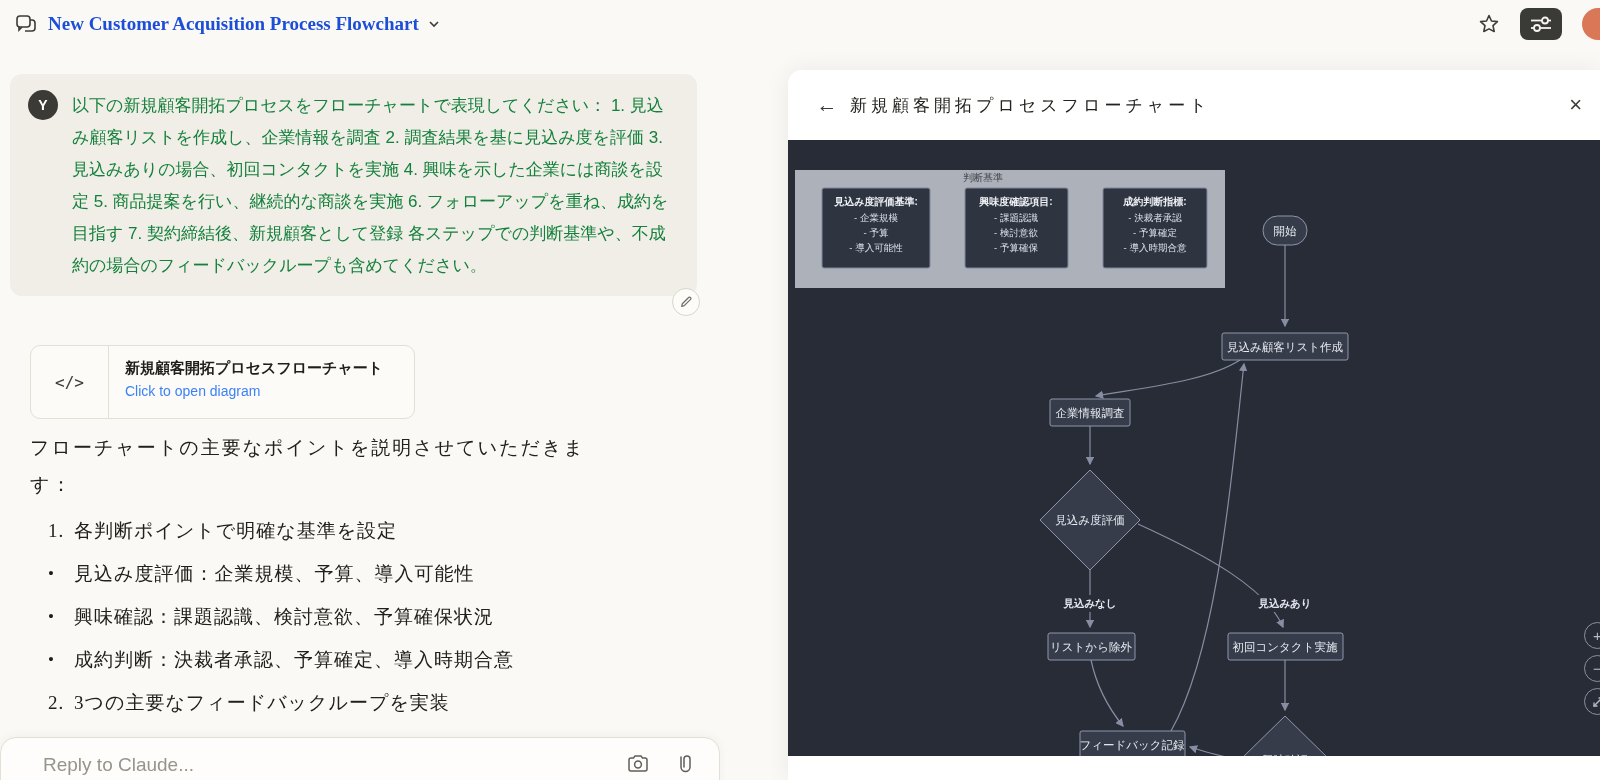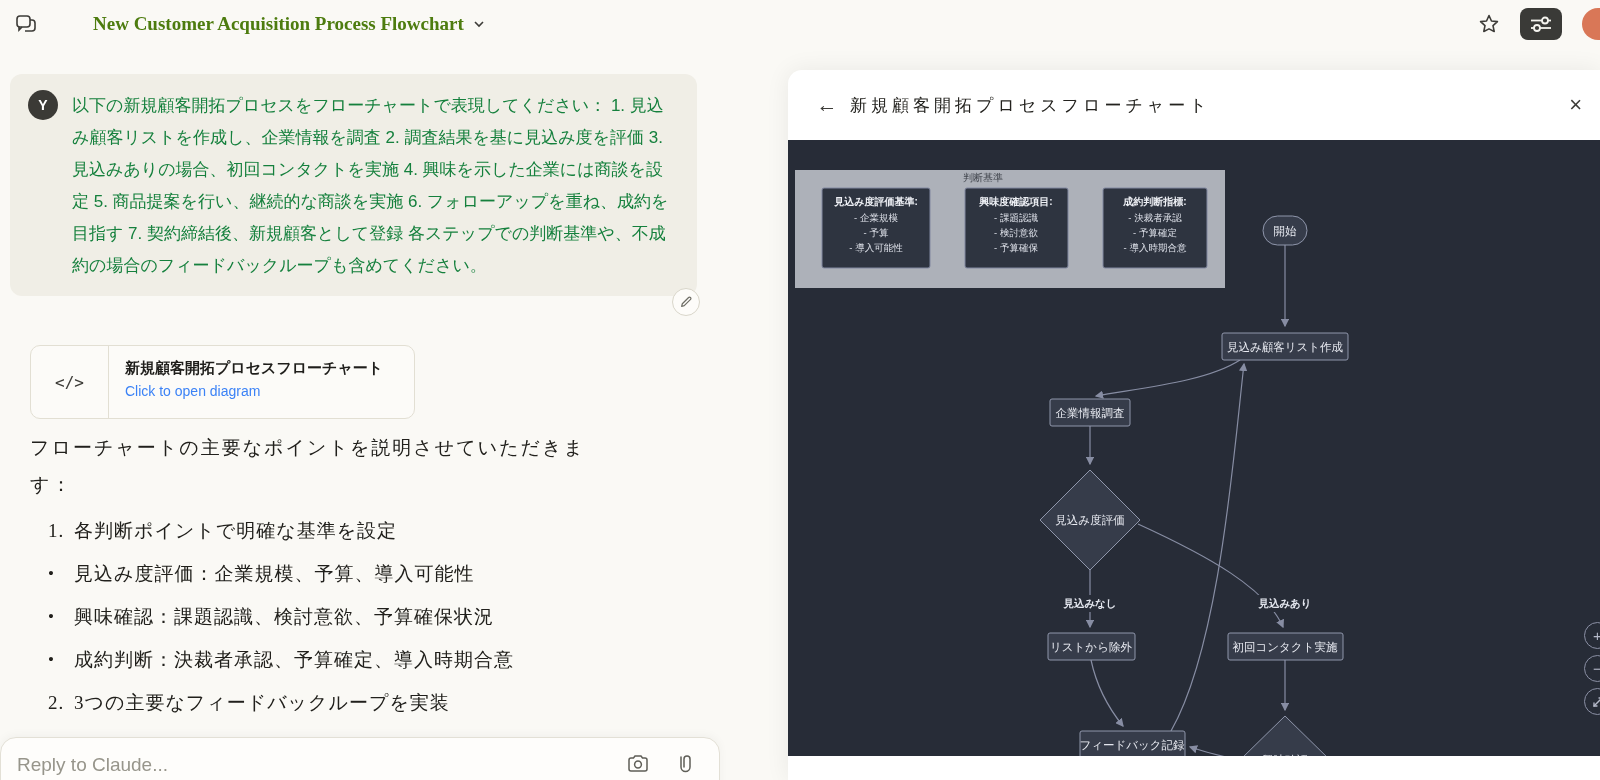--- a/index.html
+++ b/index.html
@@ -2,21 +2,21 @@
 <html><head>
 <meta charset="utf-8">
 <style>
   * { margin:0; padding:0; box-sizing:border-box; }
   html,body { width:1600px; height:780px; overflow:hidden; }
   body { background:#faf9f5; font-family:"Liberation Sans", sans-serif; color:#21201c; position:relative; }
 
   
   .topbar { position:absolute; left:0; top:0; width:1600px; height:48px; display:flex; align-items:center; padding:0 14px; }
   .topbar .chat-ic { width:24px; height:24px; margin-right:10px; }
-  .topbar .title { font-family:"Liberation Serif", serif; font-size:19px; font-weight:600; color:#4d7c0f;margin-left:45px; }
+  .topbar .title { font-family:"Liberation Serif", serif; font-size:19px; font-weight:600; color:#1d4ed8; }
   .topbar .chev { margin-left:8px; width:14px; height:14px; }
   .topbar .spacer { flex:1; }
   .icon-btn { background:none; border:none; cursor:pointer; display:flex; align-items:center; justify-content:center; }
   .star-btn { width:34px; height:34px; margin-right:14px; }
   .sliders-btn { width:42px; height:32px; border-radius:8px; background:#3a3a37; margin-right:24px; }
   .profile { position:absolute; left:1582px; top:8px; width:32px; height:32px; border-radius:50%; background:#d97757; }
 
   
   .bubble { position:absolute; left:10px; top:74px; width:687px; height:222px; background:#f0eee6; border-radius:12px; }
   .avatar { position:absolute; left:18px; top:16px; width:30px; height:30px; border-radius:50%; background:#3b3a36; color:#fff; font-size:14px; font-weight:bold; display:flex; align-items:center; justify-content:center; }
@@ -32,21 +32,21 @@
 
   
   .assistant { position:absolute; left:30px; top:429px; width:610px; font-family:"Liberation Serif", serif; font-size:19px; color:#21201c; }
   .assistant .intro { width:585px; line-height:37px; letter-spacing:2px; margin-bottom:12px; }
   .list-item { display:flex; margin:13px 0 13px 18px; line-height:30px; letter-spacing:1px; }
   .list-item .marker { width:26px; flex:none; }
   .list-item .marker.dot { font-size:17px; }
 
   
   .composer { position:absolute; left:0px; top:737px; width:720px; height:60px; background:#fefdfb; border:1px solid #e3e0d6; border-radius:16px 16px 0 0; box-shadow:0 -2px 10px rgba(0,0,0,0.04); }
-  .composer .ph { position:absolute; left:16px; top:16px; font-size:19px; color:#97958b; }
+  .composer .ph { position:absolute; left:42px; top:16px; font-size:19px; color:#97958b; }
   .composer .cam { position:absolute; left:625px; top:14px; width:24px; height:24px; }
   .composer .clip { position:absolute; left:672px; top:14px; width:24px; height:24px; }
 
   
   .panel { position:absolute; left:788px; top:70px; width:812px; height:710px; background:#ffffff; border-radius:14px 0 0 0; box-shadow:0 0 24px rgba(0,0,0,0.07); }
   .panel-header { height:70px; display:flex; align-items:center; padding:0 18px 0 24px; }
   .back-btn { font-size:21px; color:#3d3c38; width:30px; }
   .panel-title { font-family:"Liberation Serif", serif; font-size:17px; letter-spacing:4px; color:#23221e; margin-left:8px; }
   .panel-header .spacer { flex:1; }
   .toggle { background:#e9e5da; border-radius:999px; padding:3px; display:flex; align-items:center; }

